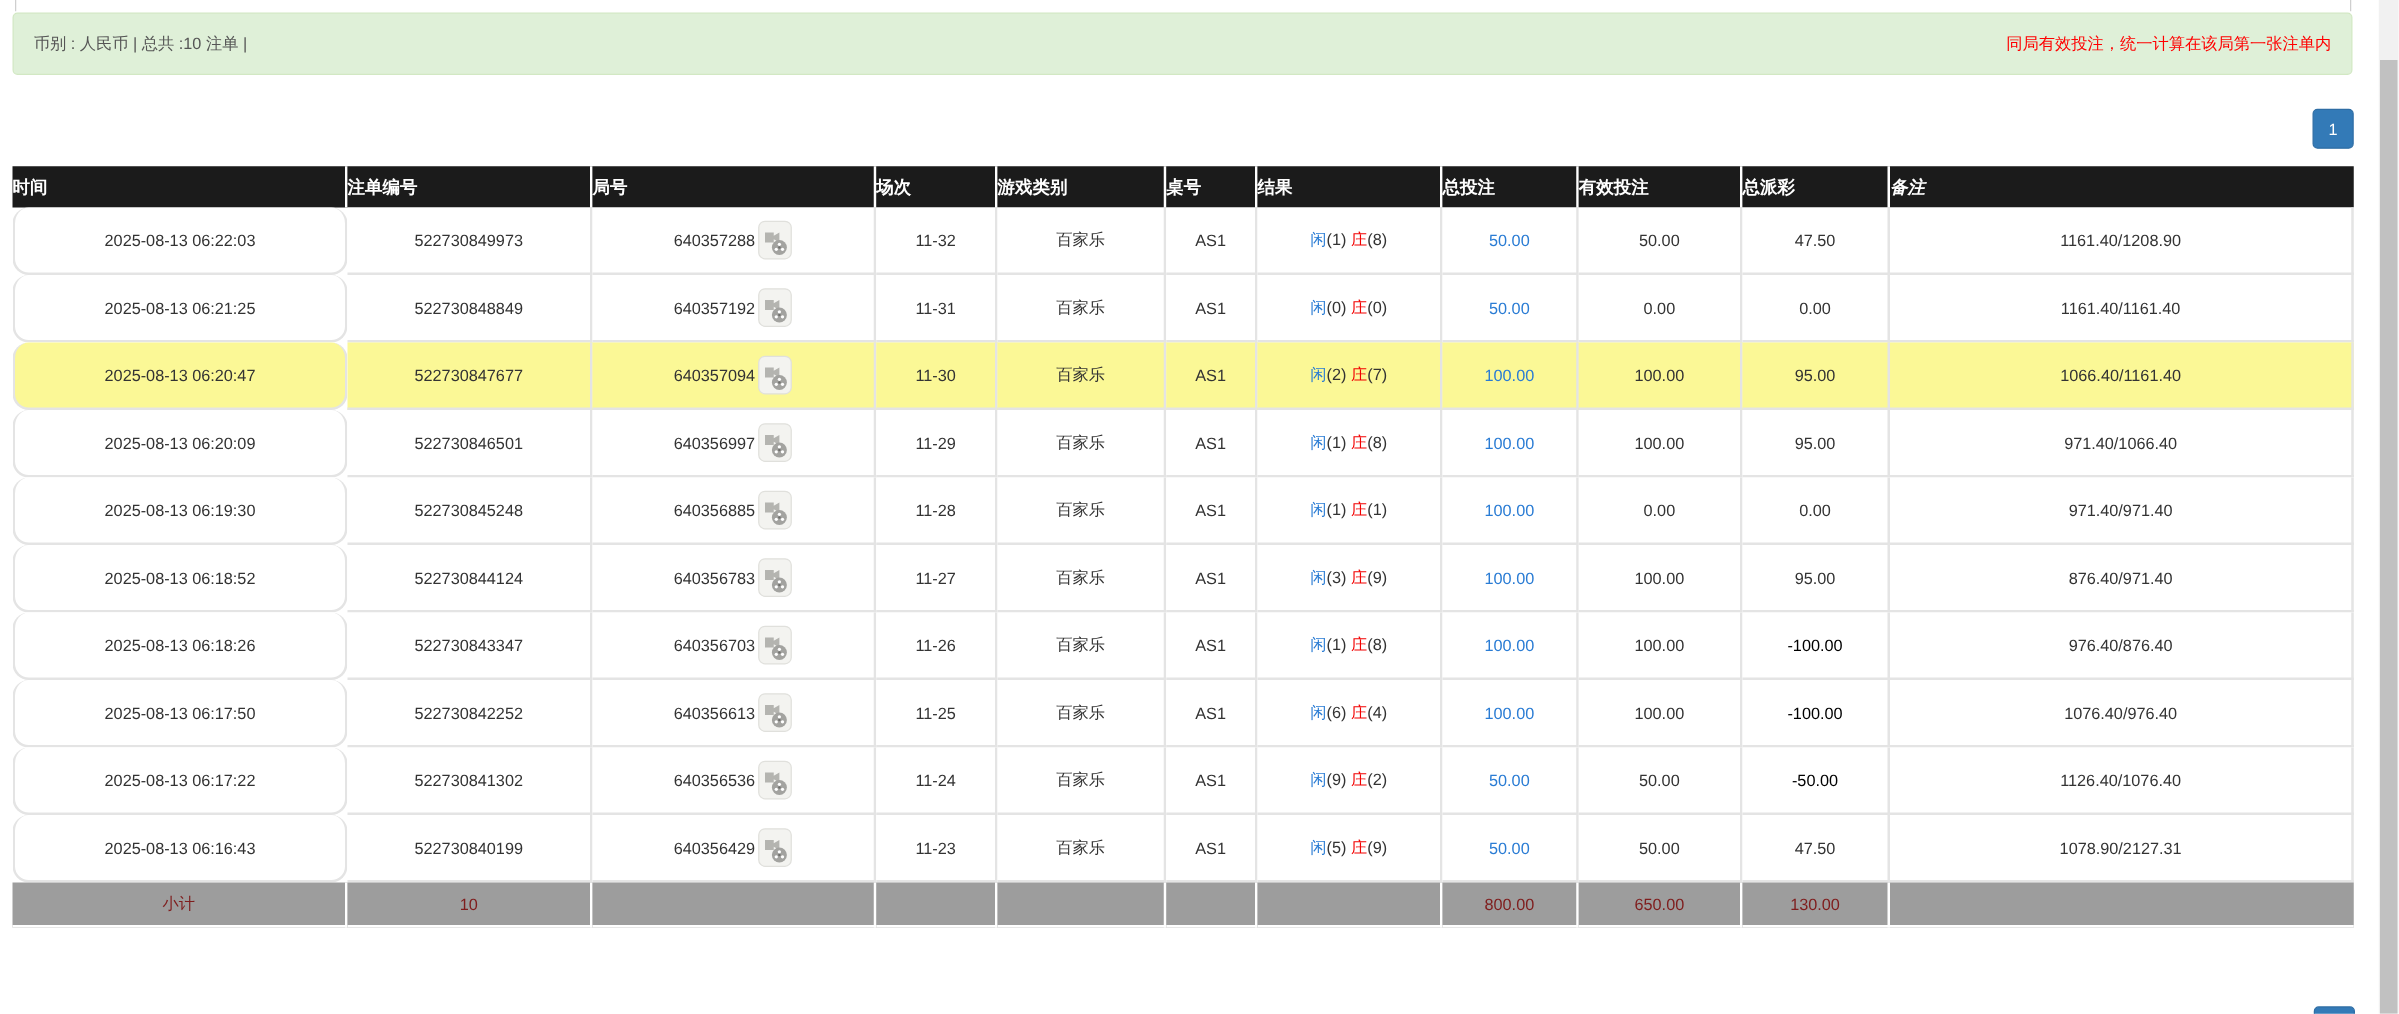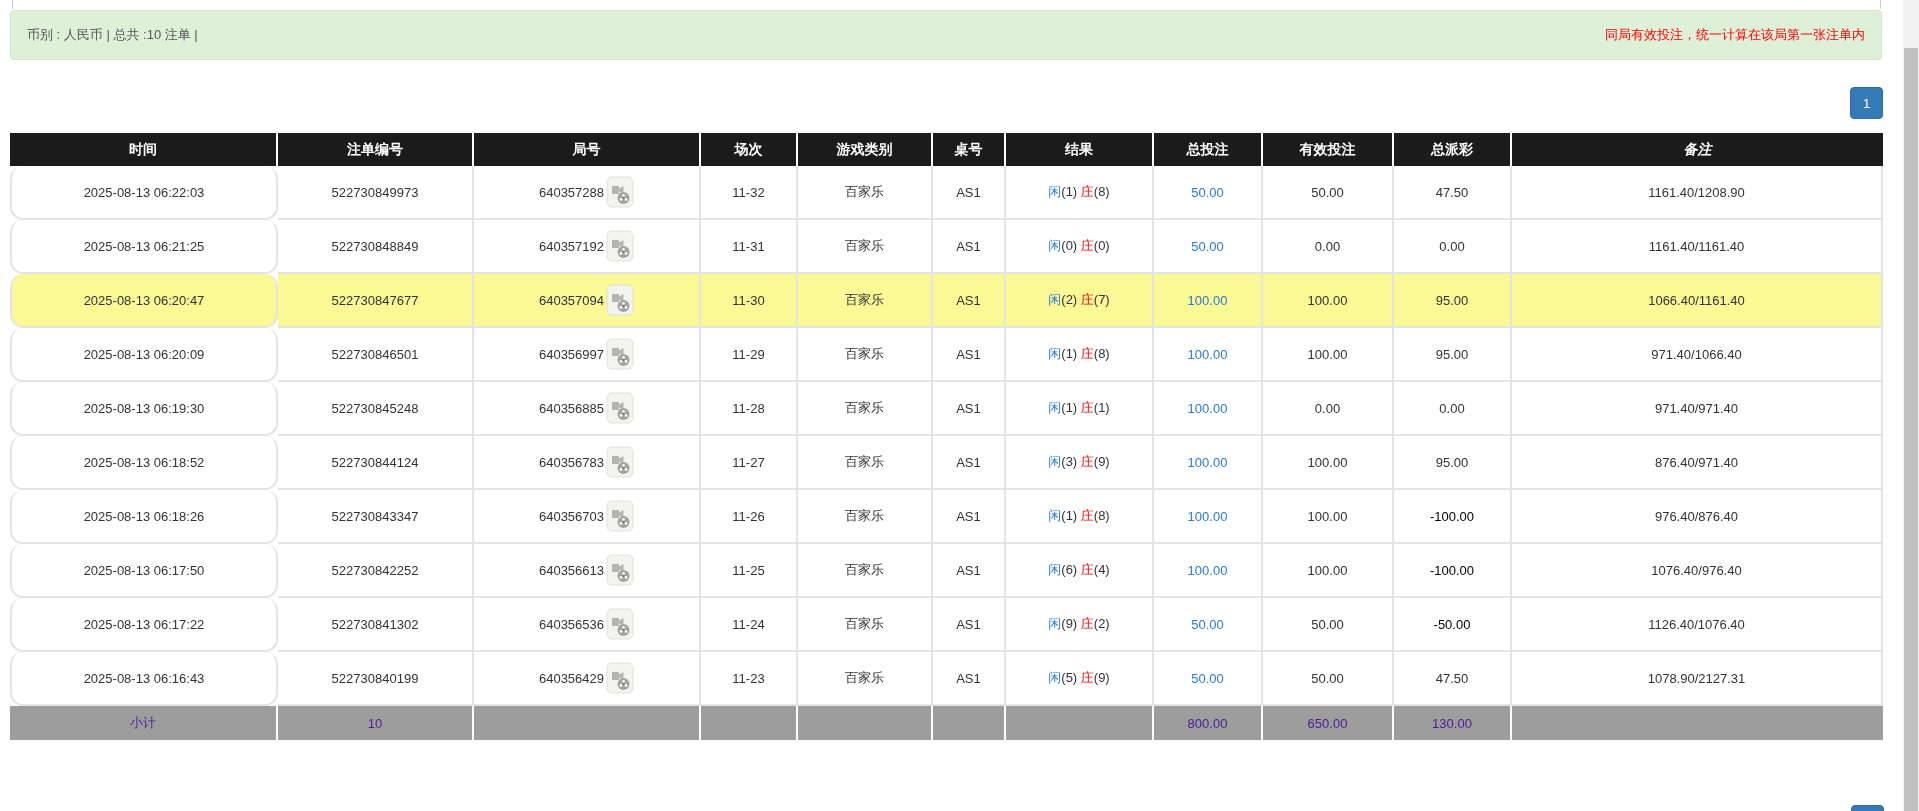--- a/index.html
+++ b/index.html
@@ -22,34 +22,34 @@
   .page-btn { position:absolute; width:33px; height:32px; background:#337ab7;
     border:1px solid #2e6da4; border-radius:4px; color:#fff; font-size:13px;
     display:flex; align-items:center; justify-content:center; cursor:pointer; }
   .page-btn.top    { left:1850px; top:87px; }
   .page-btn.bottom { left:1851px; top:805px; }
 
   
   table { position:absolute; left:10px; top:133px; width:1873px;
           table-layout:fixed; border-spacing:0; }
   th { background:#1b1b1b; color:#ffffff; font-weight:bold; font-size:14px;
-       height:33px; border-right:2px solid #ffffff; text-align:center; }
+       height:33px; border-right:2px solid #ffffff; text-align:left; }
   th:last-child { border-right:none;font-style:italic; }
   tbody td { background:#fff; height:54px; text-align:center; font-size:13px;
        color:#333; border-right:2px solid #e4e4e4; border-bottom:2px solid #e4e4e4; }
   tbody td:first-child { border-left:2px solid #e4e4e4;border-radius:13px; }
   tbody tr.hl td { background:#fbf896; }
   .round-wrap { display:inline-flex; align-items:center; gap:2px; }
   .res-p { color:#2a7cd4; }
   .res-b { color:#f20000; }
   .bet-link { color:#2a7cd4; text-decoration:none; cursor:pointer; }
   td.neg { color:#000000; }
   .vicon { width:28px; height:32px; cursor:pointer; display:inline-block; }
 
-  tfoot td { background:#9d9d9d; color:#4c1d95; font-size:13px; height:36px;
+  tfoot td { background:#9d9d9d; color:#7f1d1d; font-size:13px; height:36px;
        text-align:center; border-right:2px solid #ffffff; border-bottom:2px solid #ffffff; }
   tfoot td:last-child { border-right:none; }
 
   
   .scrollbar { position:absolute; right:0; top:0; width:16px; height:811px; background:#f1f1f1; }
   .scrollbar .thumb { position:absolute; left:1px; top:48px; width:14px; height:763px; background:#c1c1c1; }
 </style>
 </head>
 <body>
 

